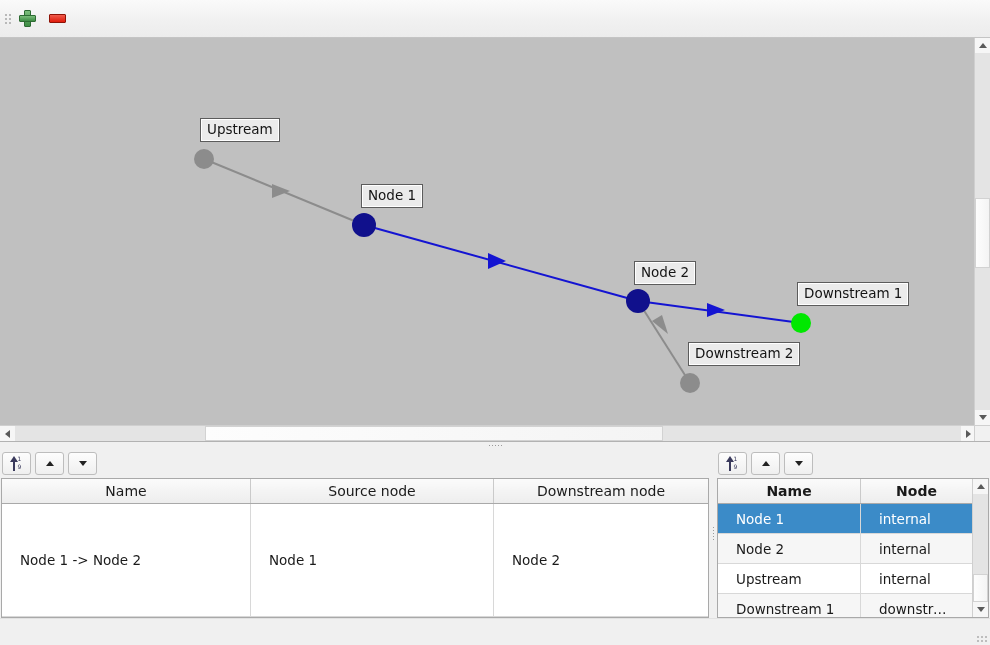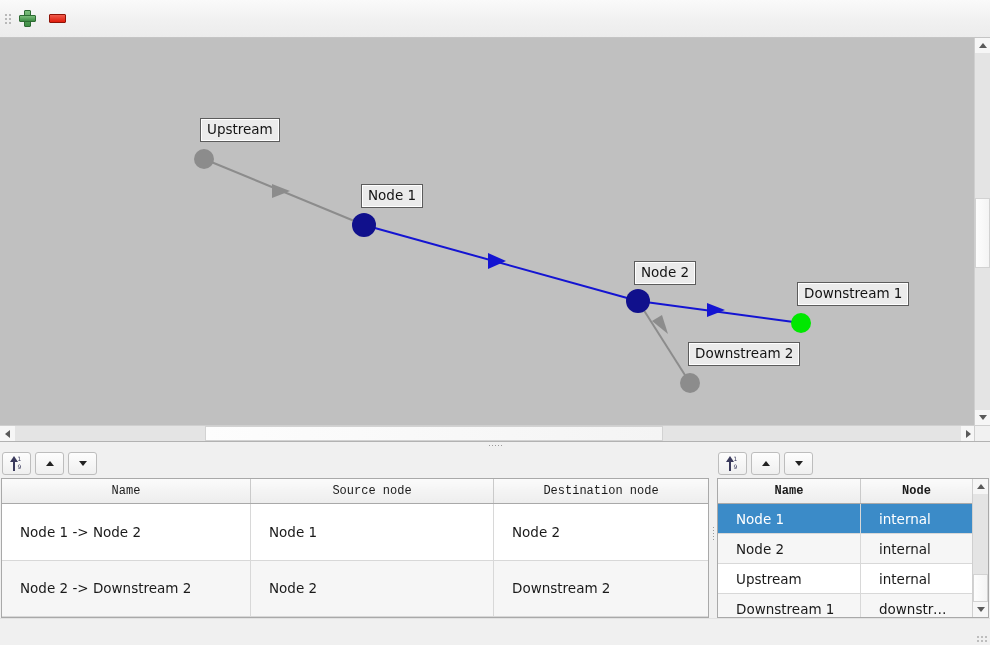--- a/index.html
+++ b/index.html
@@ -220,28 +220,27 @@
     width: 100%;
     table-layout: fixed;
     font-size: 13.5px;
     color: #1a1a1a;
   }
   .tbl th {
     background: linear-gradient(to bottom,#fbfbfb,#ededed);
     border-right: 1px solid #cacaca;
     border-bottom: 1px solid #a9a9a9;
     font-weight: normal;
-    font-size: 12px;
+    font-size: 14px;
     height: 24px;
     padding: 0 4px;
     color: #1a1a1a;
     text-align: center;
     cursor: pointer;
     user-select: none;
-    font-family: Liberation Mono, monospace;
   }
   .tbl th:last-child { border-right: none; }
   .tbl td {
     height: 29px;
     padding: 0 18px;
     border-right: 1px solid #d8d8d8;
     border-bottom: 1px solid #d8d8d8;
     white-space: nowrap;
     overflow: hidden;
     text-overflow: ellipsis;
@@ -395,33 +394,28 @@
           <span class="tri tri-down" style="border-top-color:#222;"></span>
         </button>
       </div>
 
       <div class="table-shell">
         <table class="tbl tbl-left">
           <thead>
             <tr>
               <th style="width:240px;">Name</th>
               <th style="width:234px;">Source node</th>
-              <th>Destination node</th>
+              <th>Downstream node</th>
             </tr>
           </thead>
           <tbody>
             <tr>
               <td>Node 1 -&gt; Node 2</td>
               <td>Node 1</td>
               <td>Node 2</td>
-            </tr>
-            <tr>
-              <td>Node 2 -&gt; Downstream 2</td>
-              <td>Node 2</td>
-              <td>Downstream 2</td>
             </tr>
           </tbody>
         </table>
       </div>
     </div>
 
     <div class="pane-div">
       <span class="dots">
         <i></i>
           <i></i>

